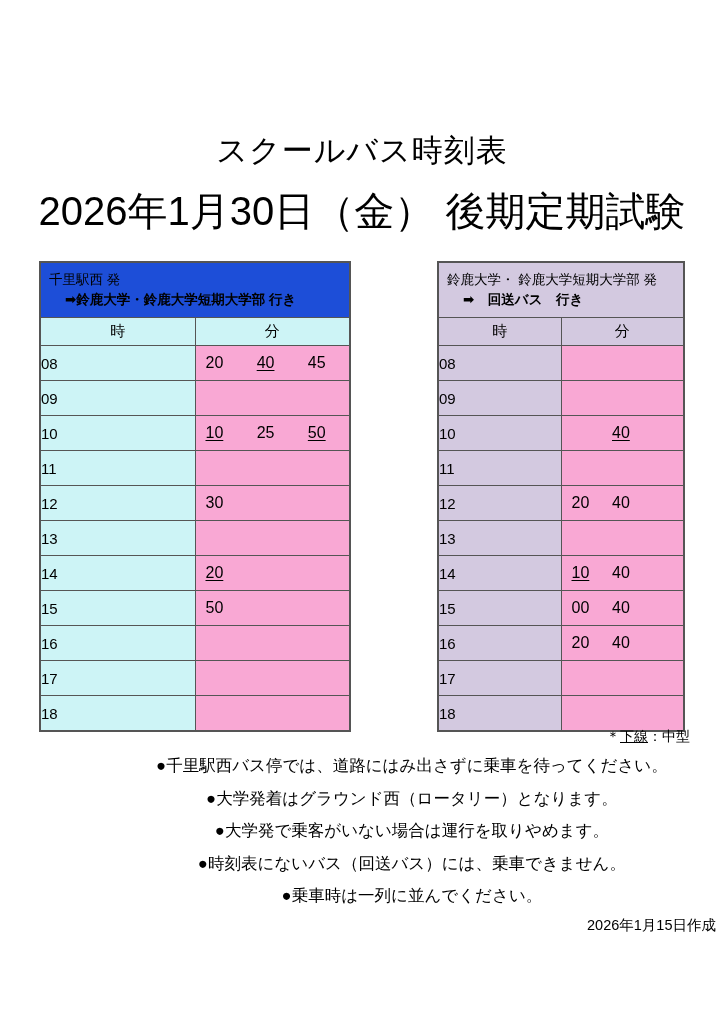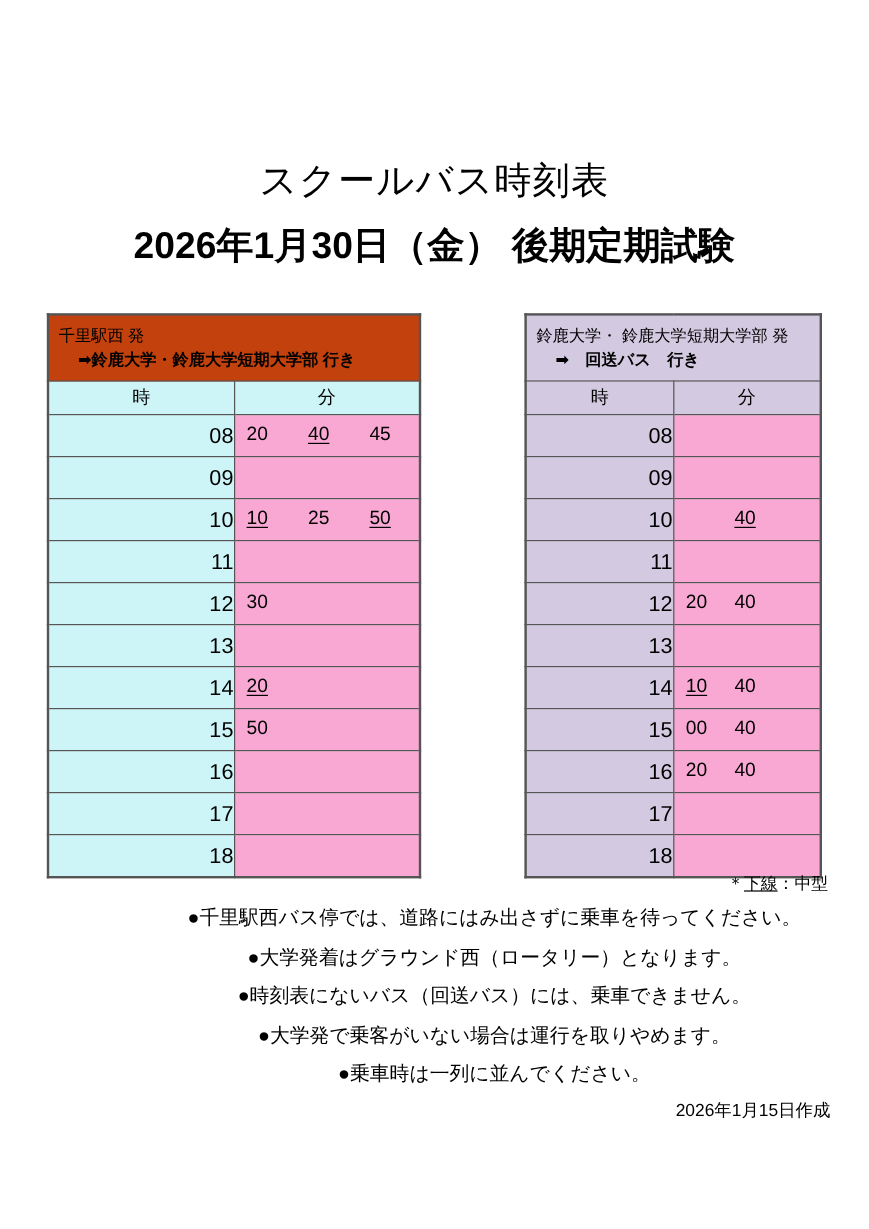--- a/index.html
+++ b/index.html
@@ -25,22 +25,22 @@
     text-align: center;
   }
   .title-main {
     font-size: 31px;
     font-weight: normal;
     letter-spacing: 1px;
     line-height: 1.25;
     white-space: nowrap;
   }
   .title-sub {
-    font-size: 31px;
-    font-weight: bold;
+    font-size: 40px;
+    font-weight: normal;
     letter-spacing: 0px;
     line-height: 1.3;
     margin-top: 14px;
     white-space: nowrap;
   }
 
   
   .tables-wrap {
     position: absolute;
     top: 261px;
@@ -68,40 +68,40 @@
     height: 46px;
     padding: 4px 0 4px 8px !important;
     text-align: left;
     vertical-align: middle;
     font-size: 13.5px;
     line-height: 1.45;
     font-weight: bold;
     letter-spacing: 0px;
     white-space: nowrap;
   }
-  .left .hdr-cell  { background: #c2410c; }
+  .left .hdr-cell  { background: #1d4ed8; }
   .right .hdr-cell { background: #d3c9e0; }
   .hdr-line2 { display: block; padding-left: 16px; font-weight: bold; }
 
   .colhdr {
     height: 27px;
     text-align: center;
     vertical-align: middle;
     font-size: 15px;
     font-weight: normal;
   }
   .left .colhdr  { background: #cdf4f6; }
   .right .colhdr { background: #d3c9e0; }
 
   .hour-cell {
     width: 46px;
     height: 34px;
-    text-align: right;
+    text-align: left;
     vertical-align: middle;
-    font-size: 18px;
+    font-size: 15px;
   }
   .left .hour-cell  { background: #cdf4f6; }
   .right .hour-cell { background: #d3c9e0; }
 
   .min-cell {
     height: 34px;
     vertical-align: middle;
     background: #f9a8d4;
     padding: 0 !important;
   }
@@ -152,20 +152,21 @@
 
   
   .created {
     position: absolute;
     top: 916px;
     left: 0;
     width: 692px;
     text-align: right;
     font-size: 14.5px;
     white-space: nowrap;
+    padding-left: 24px;
   }
 </style>
 </head>
 <body>
 
 <div class="title-block">
   <div class="title-main">スクールバス時刻表</div>
   <div class="title-sub">2026年1月30日（金） 後期定期試験</div>
 </div>
 
@@ -423,18 +424,18 @@
 
 </div>
 
 <div class="footnote">
   <span>＊</span><span class="u">下線</span><span>：中型</span>
 </div>
 
 <div class="notes">
   <div class="note">●千里駅西バス停では、道路にはみ出さずに乗車を待ってください。</div>
   <div class="note">●大学発着はグラウンド西（ロータリー）となります。</div>
+  <div class="note">●大学発で乗客がいない場合は運行を取りやめます。</div>
   <div class="note">●時刻表にないバス（回送バス）には、乗車できません。</div>
-  <div class="note">●大学発で乗客がいない場合は運行を取りやめます。</div>
   <div class="note">●乗車時は一列に並んでください。</div>
 </div>
 
 <div class="created">2026年1月15日作成</div>
 
 </body></html>

